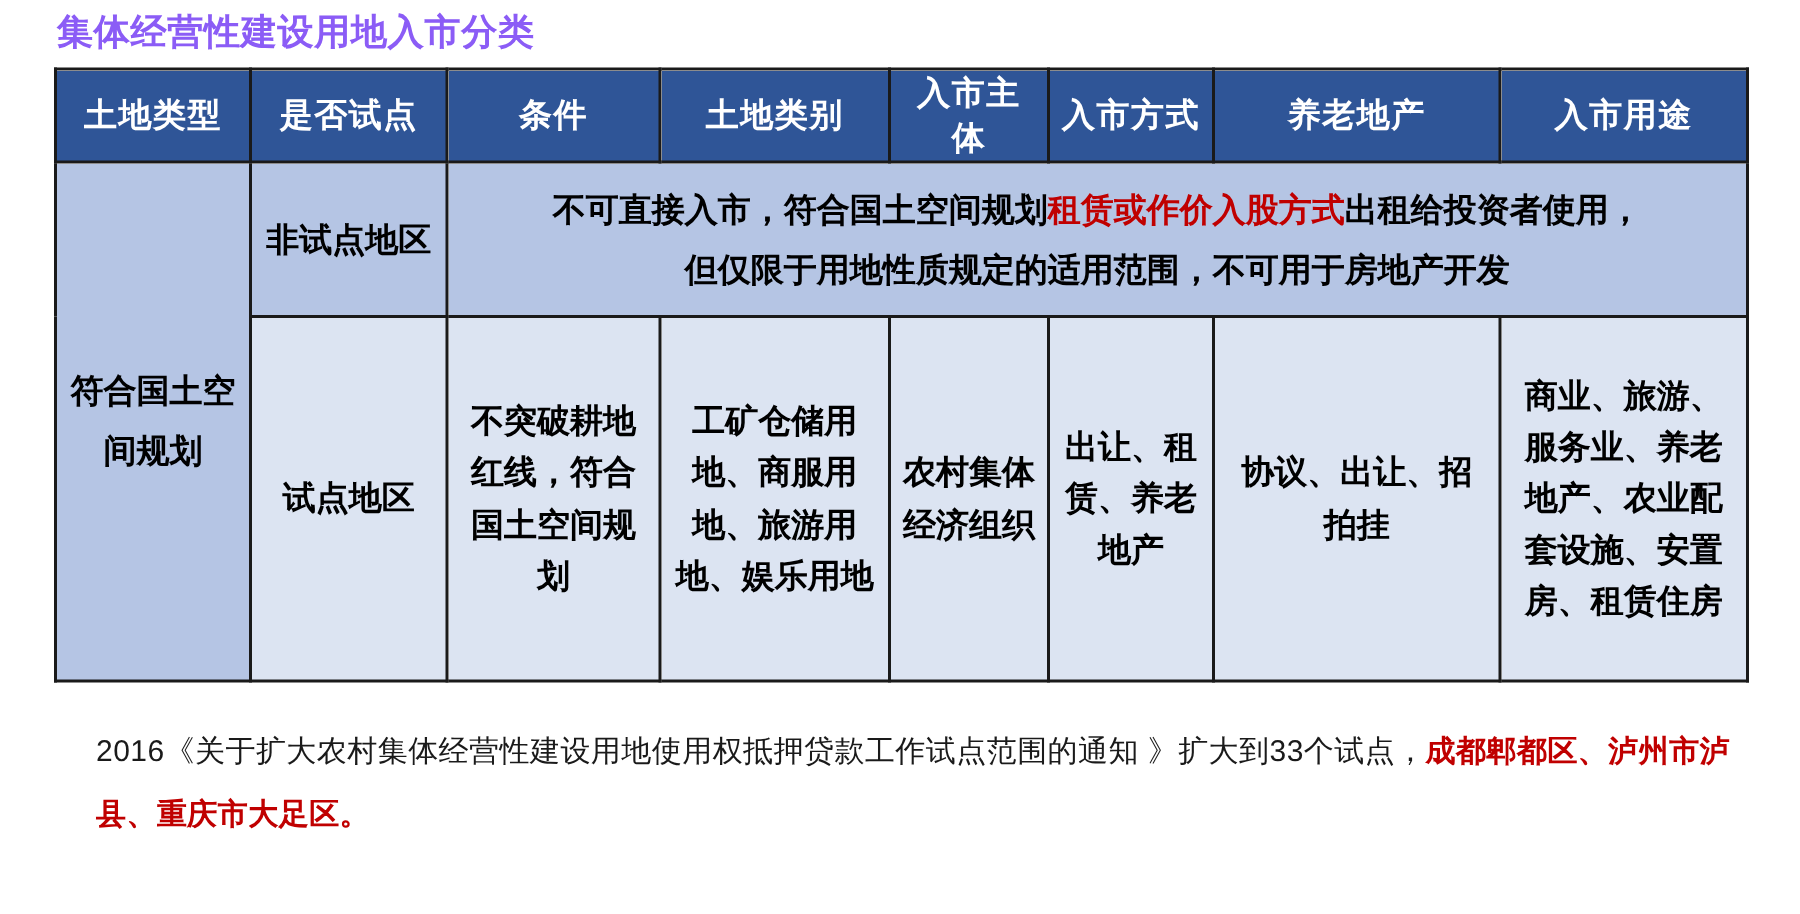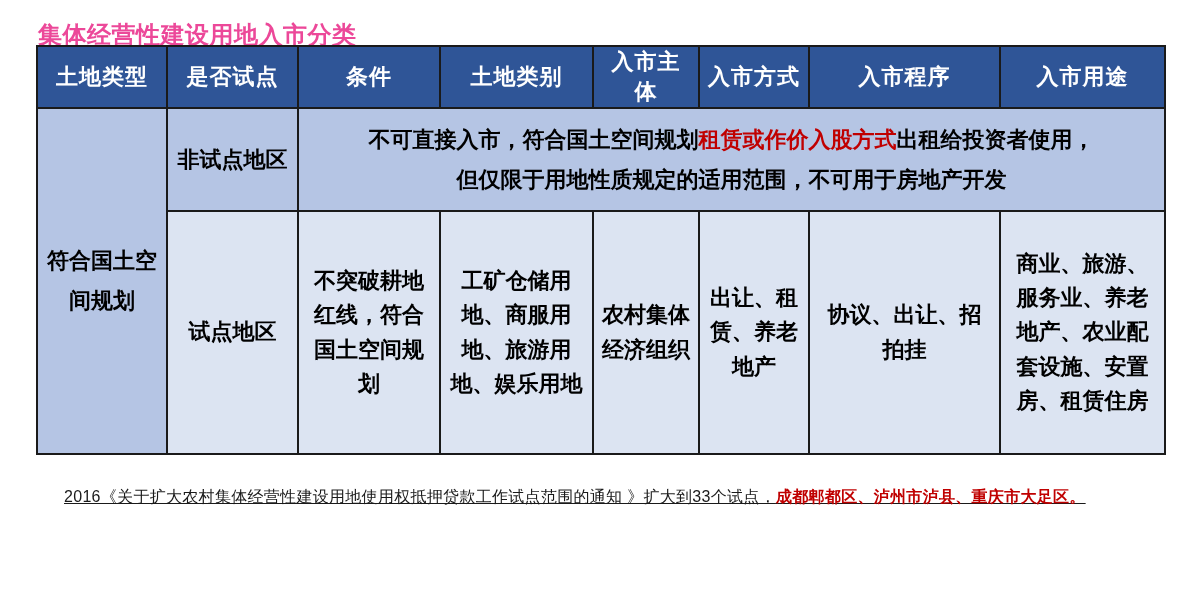--- a/index.html
+++ b/index.html
@@ -5,24 +5,24 @@
   html, body { margin: 0; padding: 0; }
   body {
     width: 1200px; height: 609px;
     background: #ffffff;
     font-family: "Liberation Sans", sans-serif;
     position: relative;
     overflow: hidden;
   }
   .slide-title {
     position: absolute;
-    left: 38px; top: 19px;
+    left: 38px; top: 5px;
     font-size: 24px;
     font-weight: bold;
-    color: #ec4899;
+    color: #8b5cf6;
     letter-spacing: 0.5px;
   }
   table.land-table {
     position: absolute;
     left: 36px; top: 45px;
     width: 1128px;
     border-collapse: collapse;
     table-layout: fixed;
   }
   .land-table th, .land-table td {
@@ -59,26 +59,25 @@
     line-height: 1.5;
   }
   .desc-red {
     color: var(--accent-red, #C00000);
     margin-top: 32px;
   }
   .footnote {
     position: absolute;
     left: 64px; top: 480px;
     width: 1112px;
-    font-size: 16px;
+    font-size: 20px;
     font-weight: normal;
     color: #1a1a1a;
     line-height: 2.12;
     letter-spacing: 0.3px;
-    text-decoration: underline;
   }
   .footnote .note-red {
     color: var(--note-red, #C00000);
     font-weight: bold;
   }
 </style>
 </head>
 <body>
 
 <div class="slide-title">集体经营性建设用地入市分类</div>
@@ -95,21 +94,21 @@
       <col style="width:165px">
   </colgroup>
   <thead>
     <tr>
       <th>土地类型</th>
       <th>是否试点</th>
       <th>条件</th>
       <th>土地类别</th>
       <th>入市主体</th>
       <th>入市方式</th>
-      <th>入市程序</th>
+      <th>养老地产</th>
       <th>入市用途</th>
     </tr>
   </thead>
   <tbody>
     <tr class="row-nonpilot">
       <td class="cell-land-type" rowspan="2">符合国土空间规划</td>
       <td>非试点地区</td>
       <td colspan="6">
         <span>不可直接入市，符合国土空间规划</span><span class="desc-red">租赁或作价入股方式</span><span>出租给投资者使用，</span><br>
         <span>但仅限于用地性质规定的适用范围，不可用于房地产开发</span>

